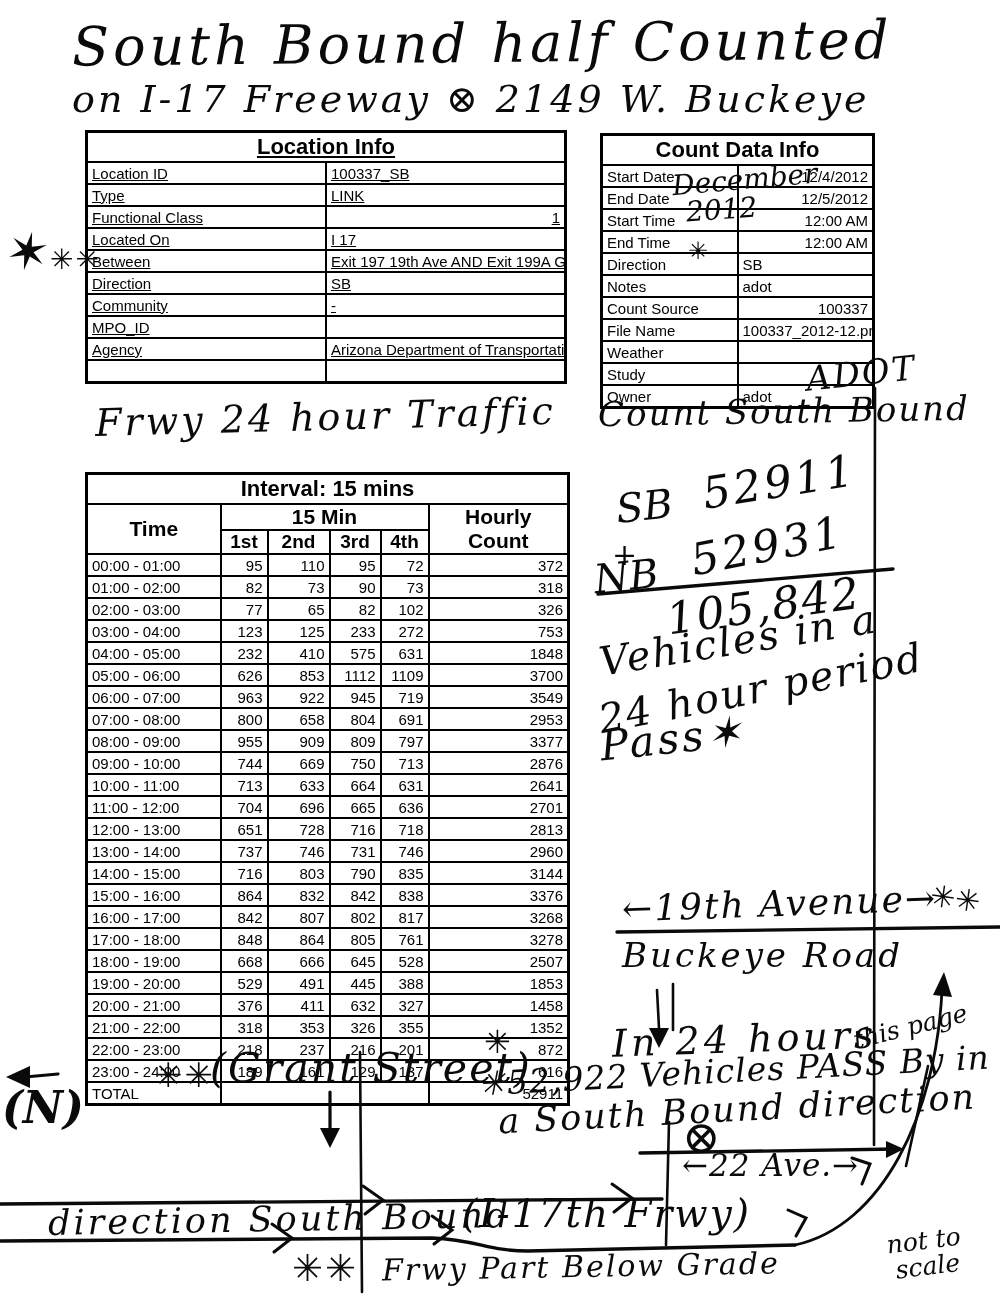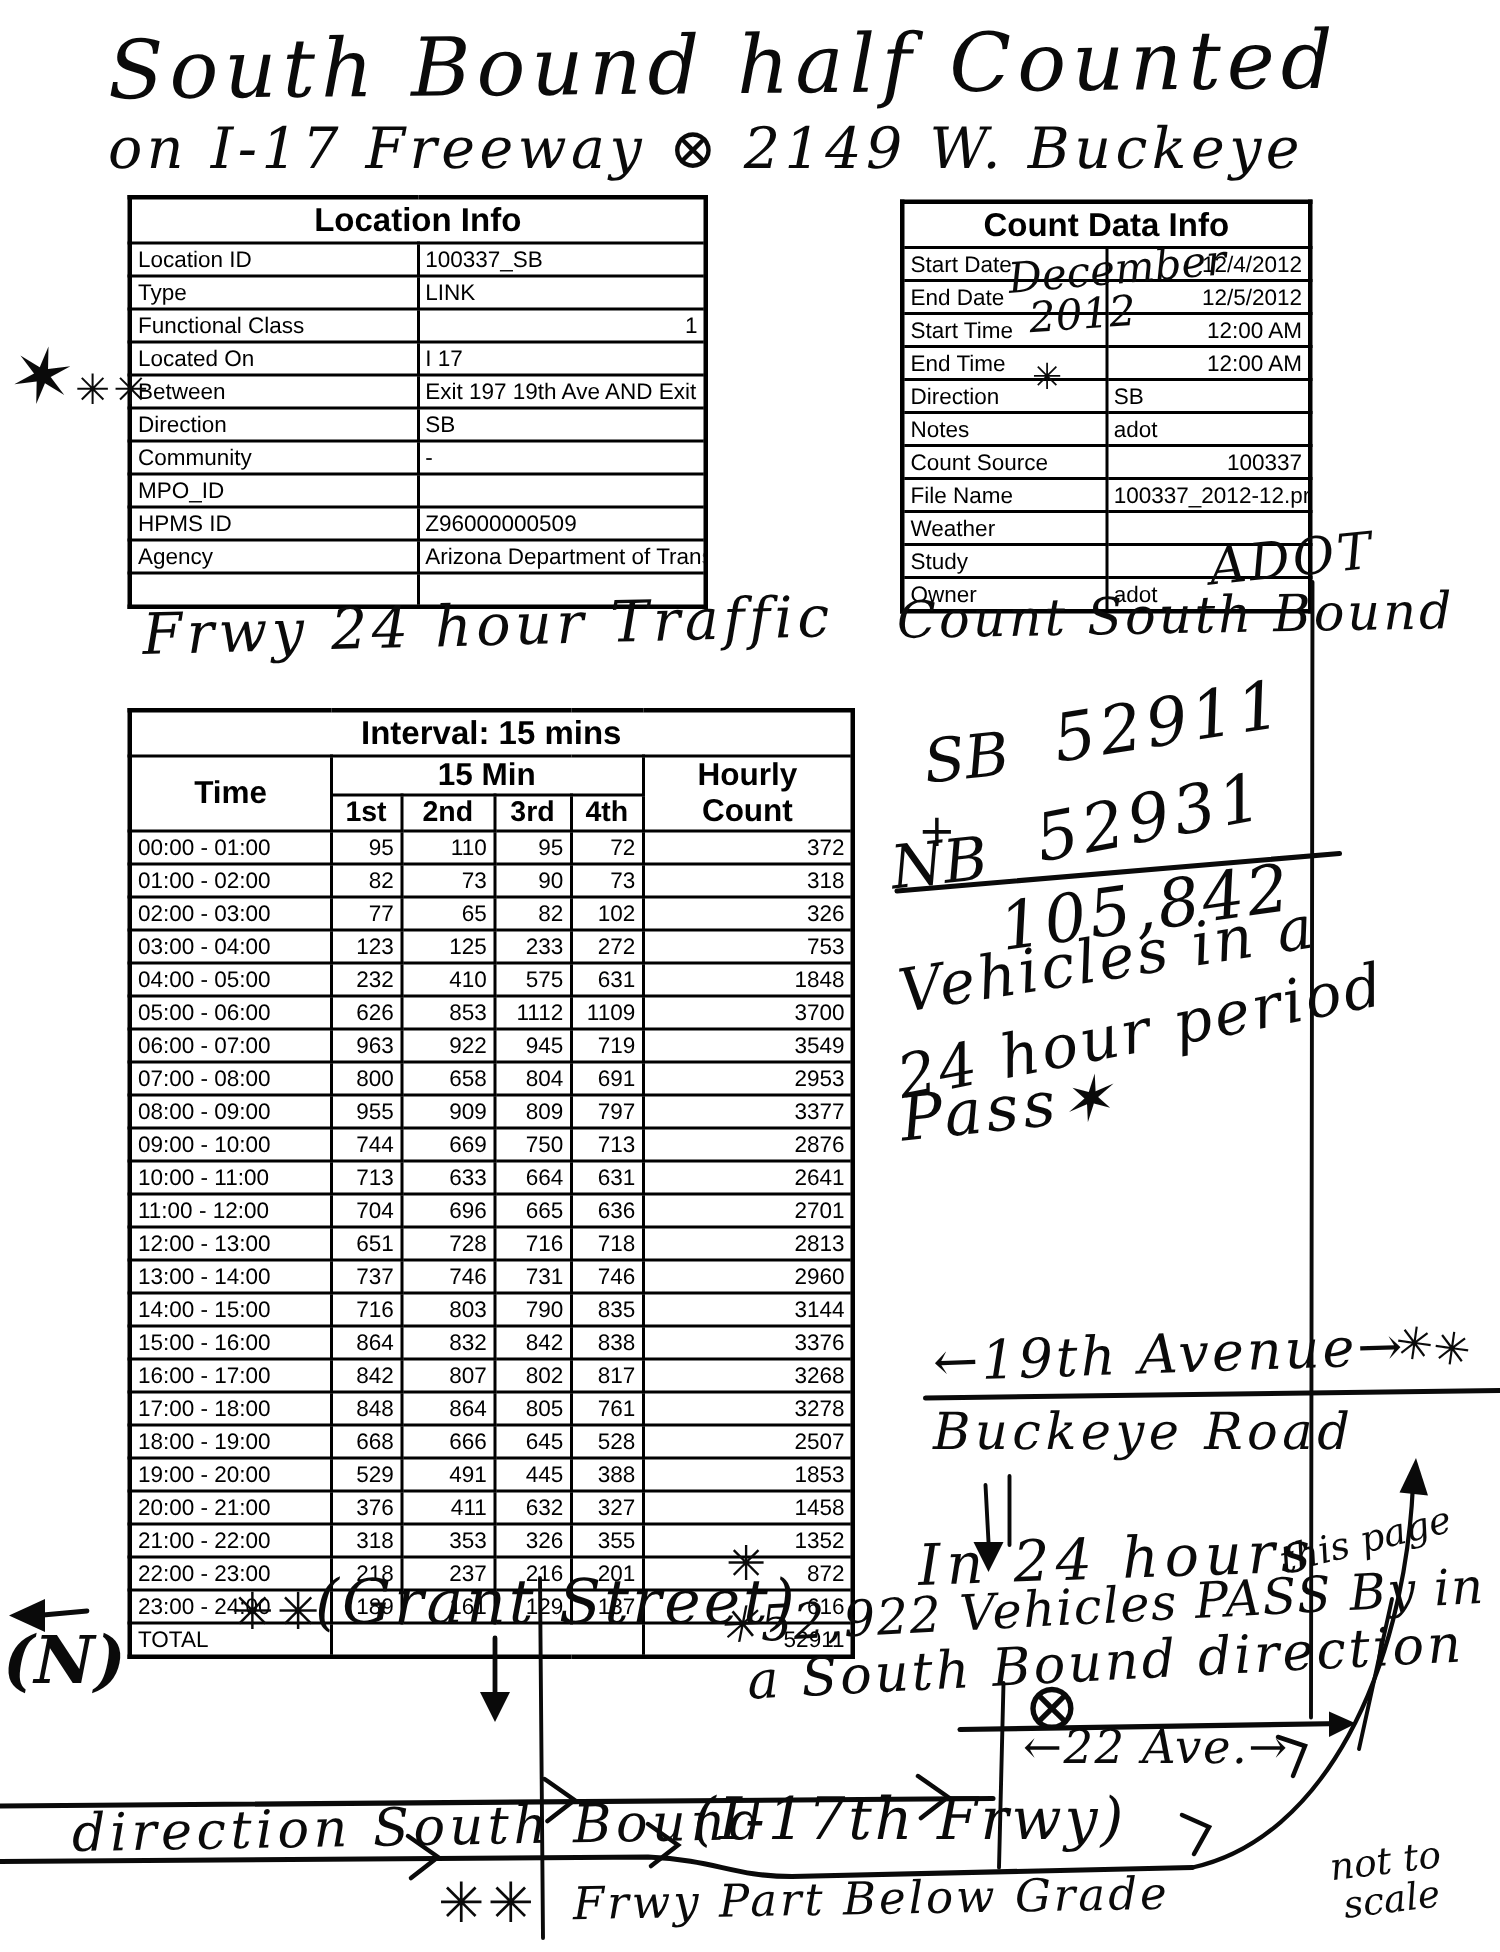--- a/index.html
+++ b/index.html
@@ -4,21 +4,21 @@
 <style>
   html,body{margin:0;padding:0;background:#fff;}
   .page{position:relative;width:1000px;height:1301px;background:#ffffff;
         font-family:"Liberation Sans",sans-serif;color:#000;overflow:hidden;}
   
   table.grid{border-collapse:collapse;table-layout:fixed;background:#fff;}
   table.grid,table.grid th,table.grid td{border:2px solid #000;}
   table.grid{border-width:3px;}
   table.grid .hdr{font-weight:bold;text-align:center;font-size:22px;padding:1px 0;}
   table.grid td{font-size:15px;padding:0 4px;height:20px;white-space:nowrap;overflow:hidden;}
-  .loc{position:absolute;left:85px;top:130px;width:387px;}
+  .loc{position:absolute;left:85px;top:130px;width:482px;text-decoration:underline;}
   .cnt{position:absolute;left:600px;top:133px;width:275px;}
   .loc td,.cnt td{height:19.5px;}
   td.val.r{text-align:right;}
   
   .intv{position:absolute;left:85px;top:472px;width:482px;}
   .intv th{font-size:19px;padding:0;}
   .intv th.big{font-size:21px;}
   .intv td{height:18.4px;font-size:15px;}
   .intv td.n{text-align:right;}
   .intv tfoot td{font-weight:normal;}
@@ -72,24 +72,20 @@
         </tr>
         <tr>
           <td class="lbl">Community</td>
           <td class="val">-</td>
         </tr>
         <tr>
           <td class="lbl">MPO_ID</td>
           <td class="val"></td>
         </tr>
         <tr>
-          <td class="lbl">HPMS ID</td>
-          <td class="val">Z96000000509</td>
-        </tr>
-        <tr>
           <td class="lbl">Agency</td>
           <td class="val">Arizona Department of Transportation</td>
         </tr>
         <tr>
           <td class="lbl"></td>
           <td class="val"></td>
         </tr>
       </tbody>
   </table>
 

